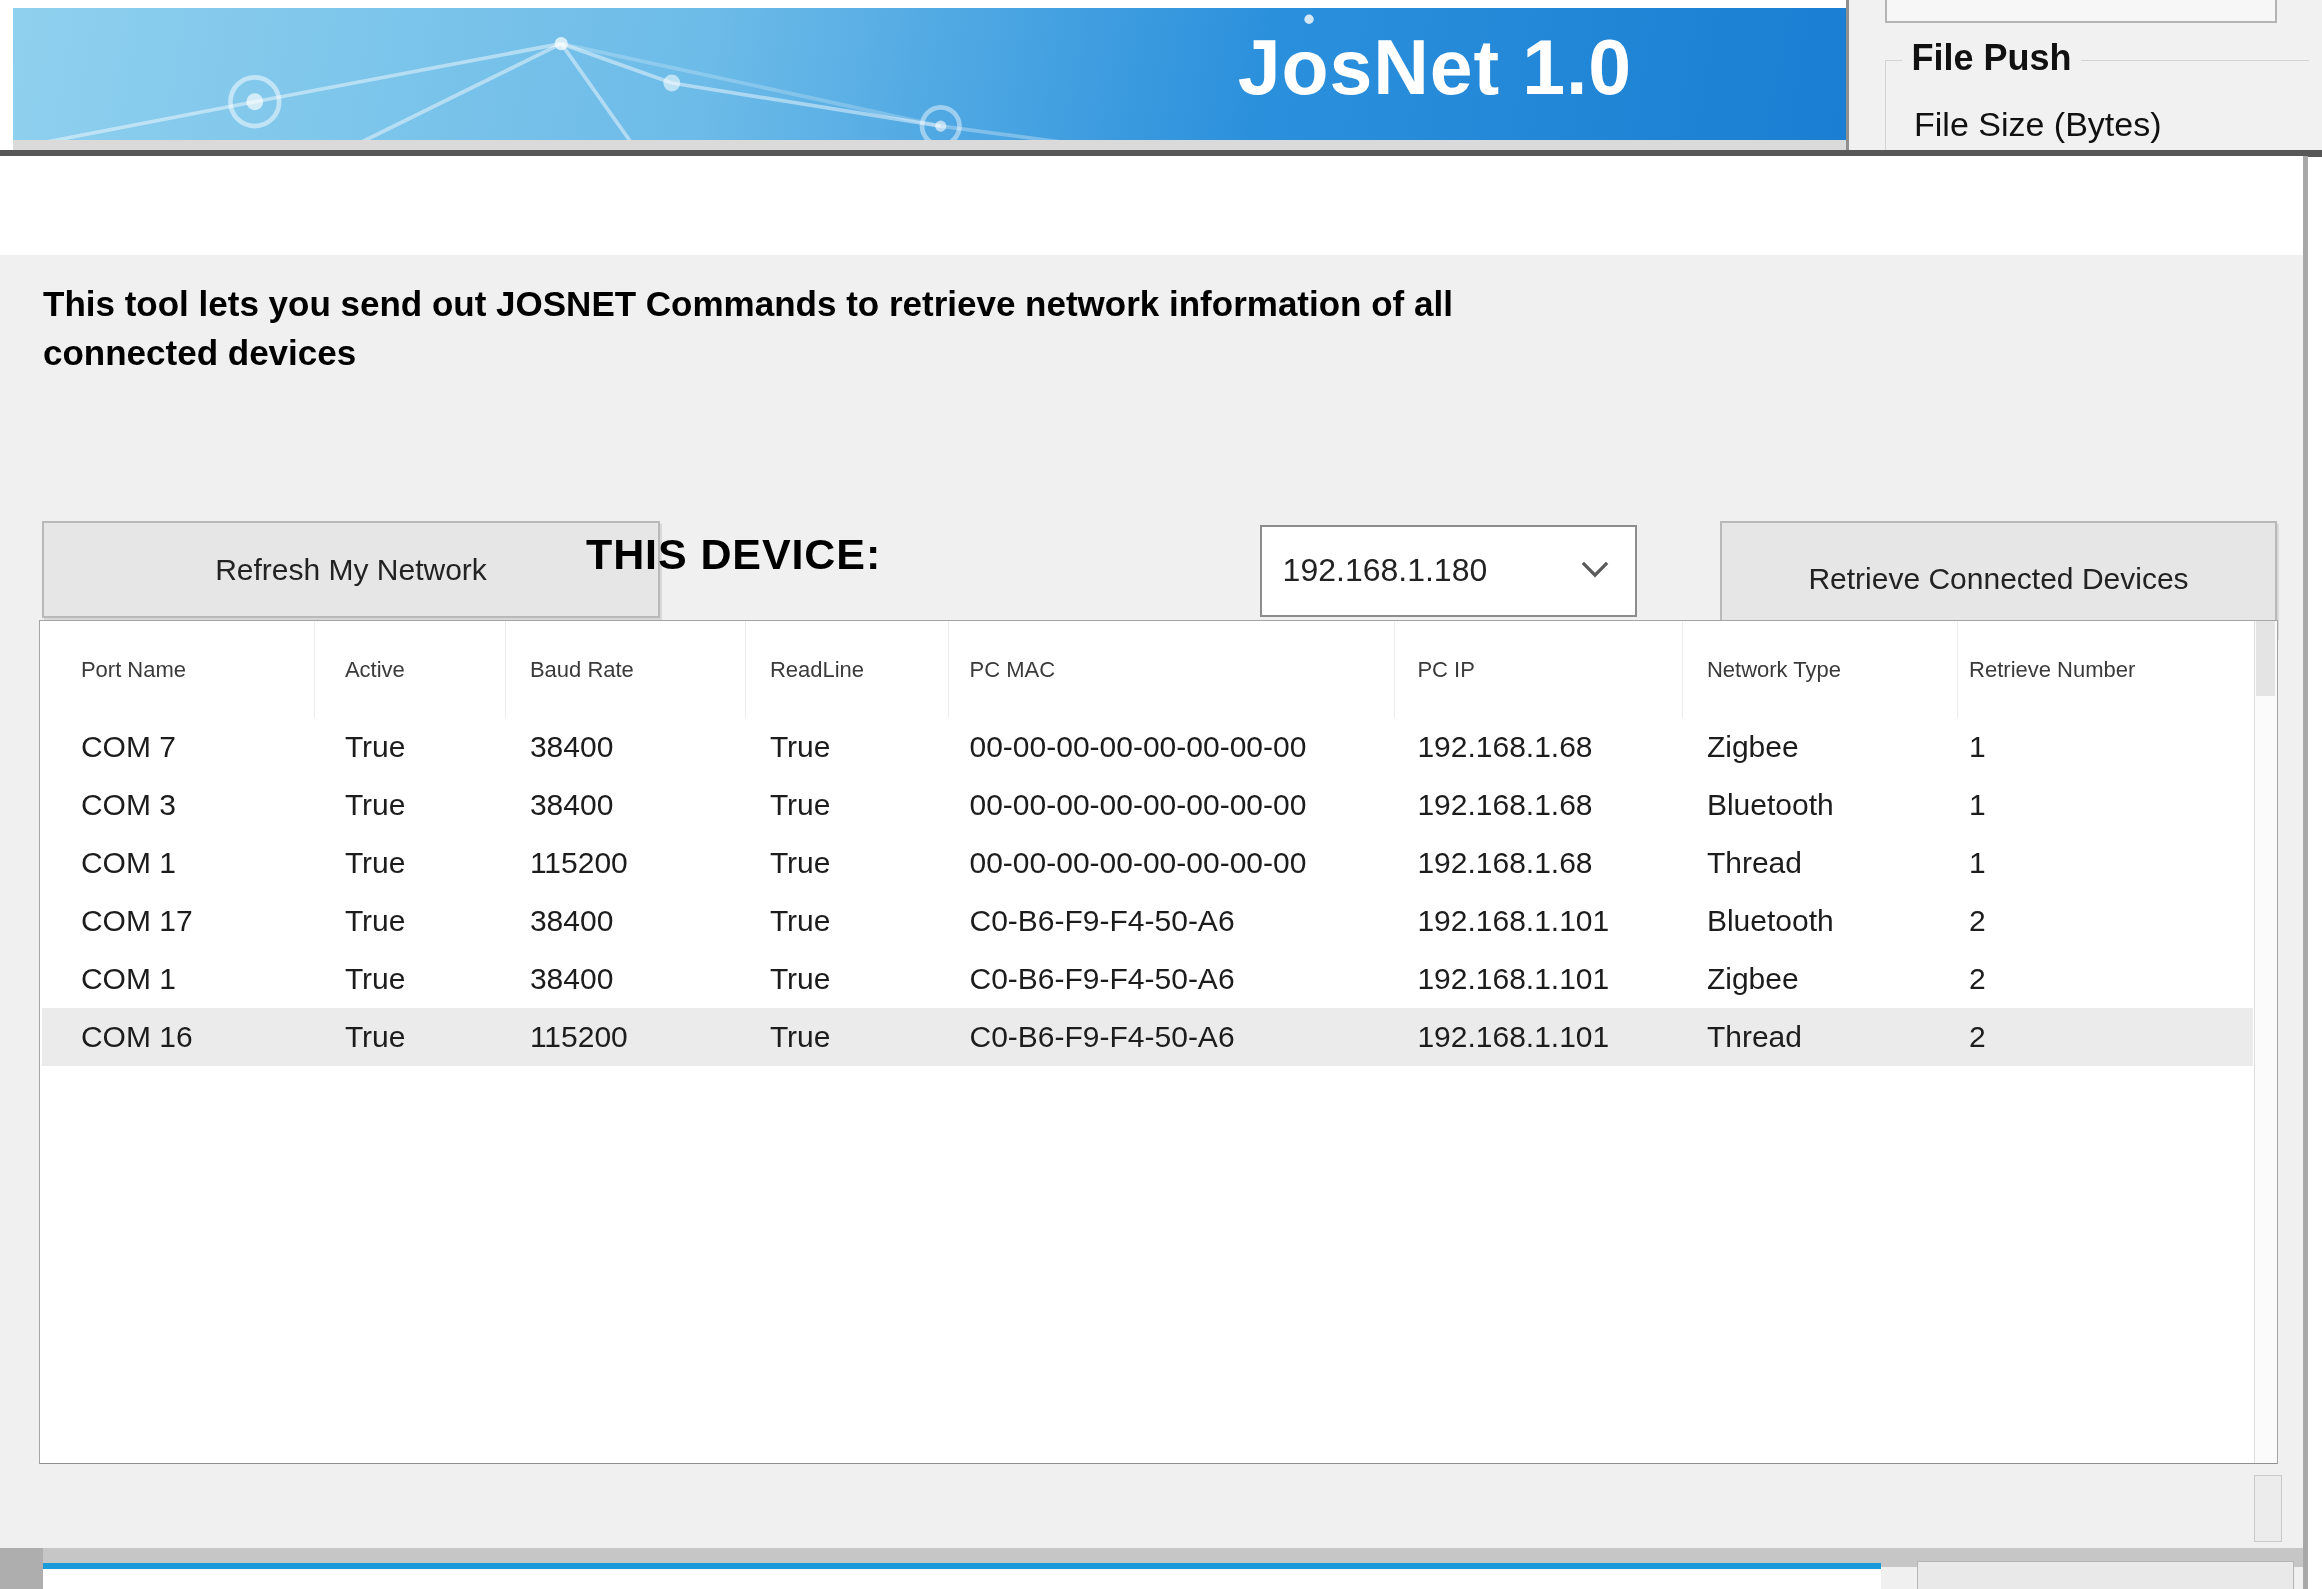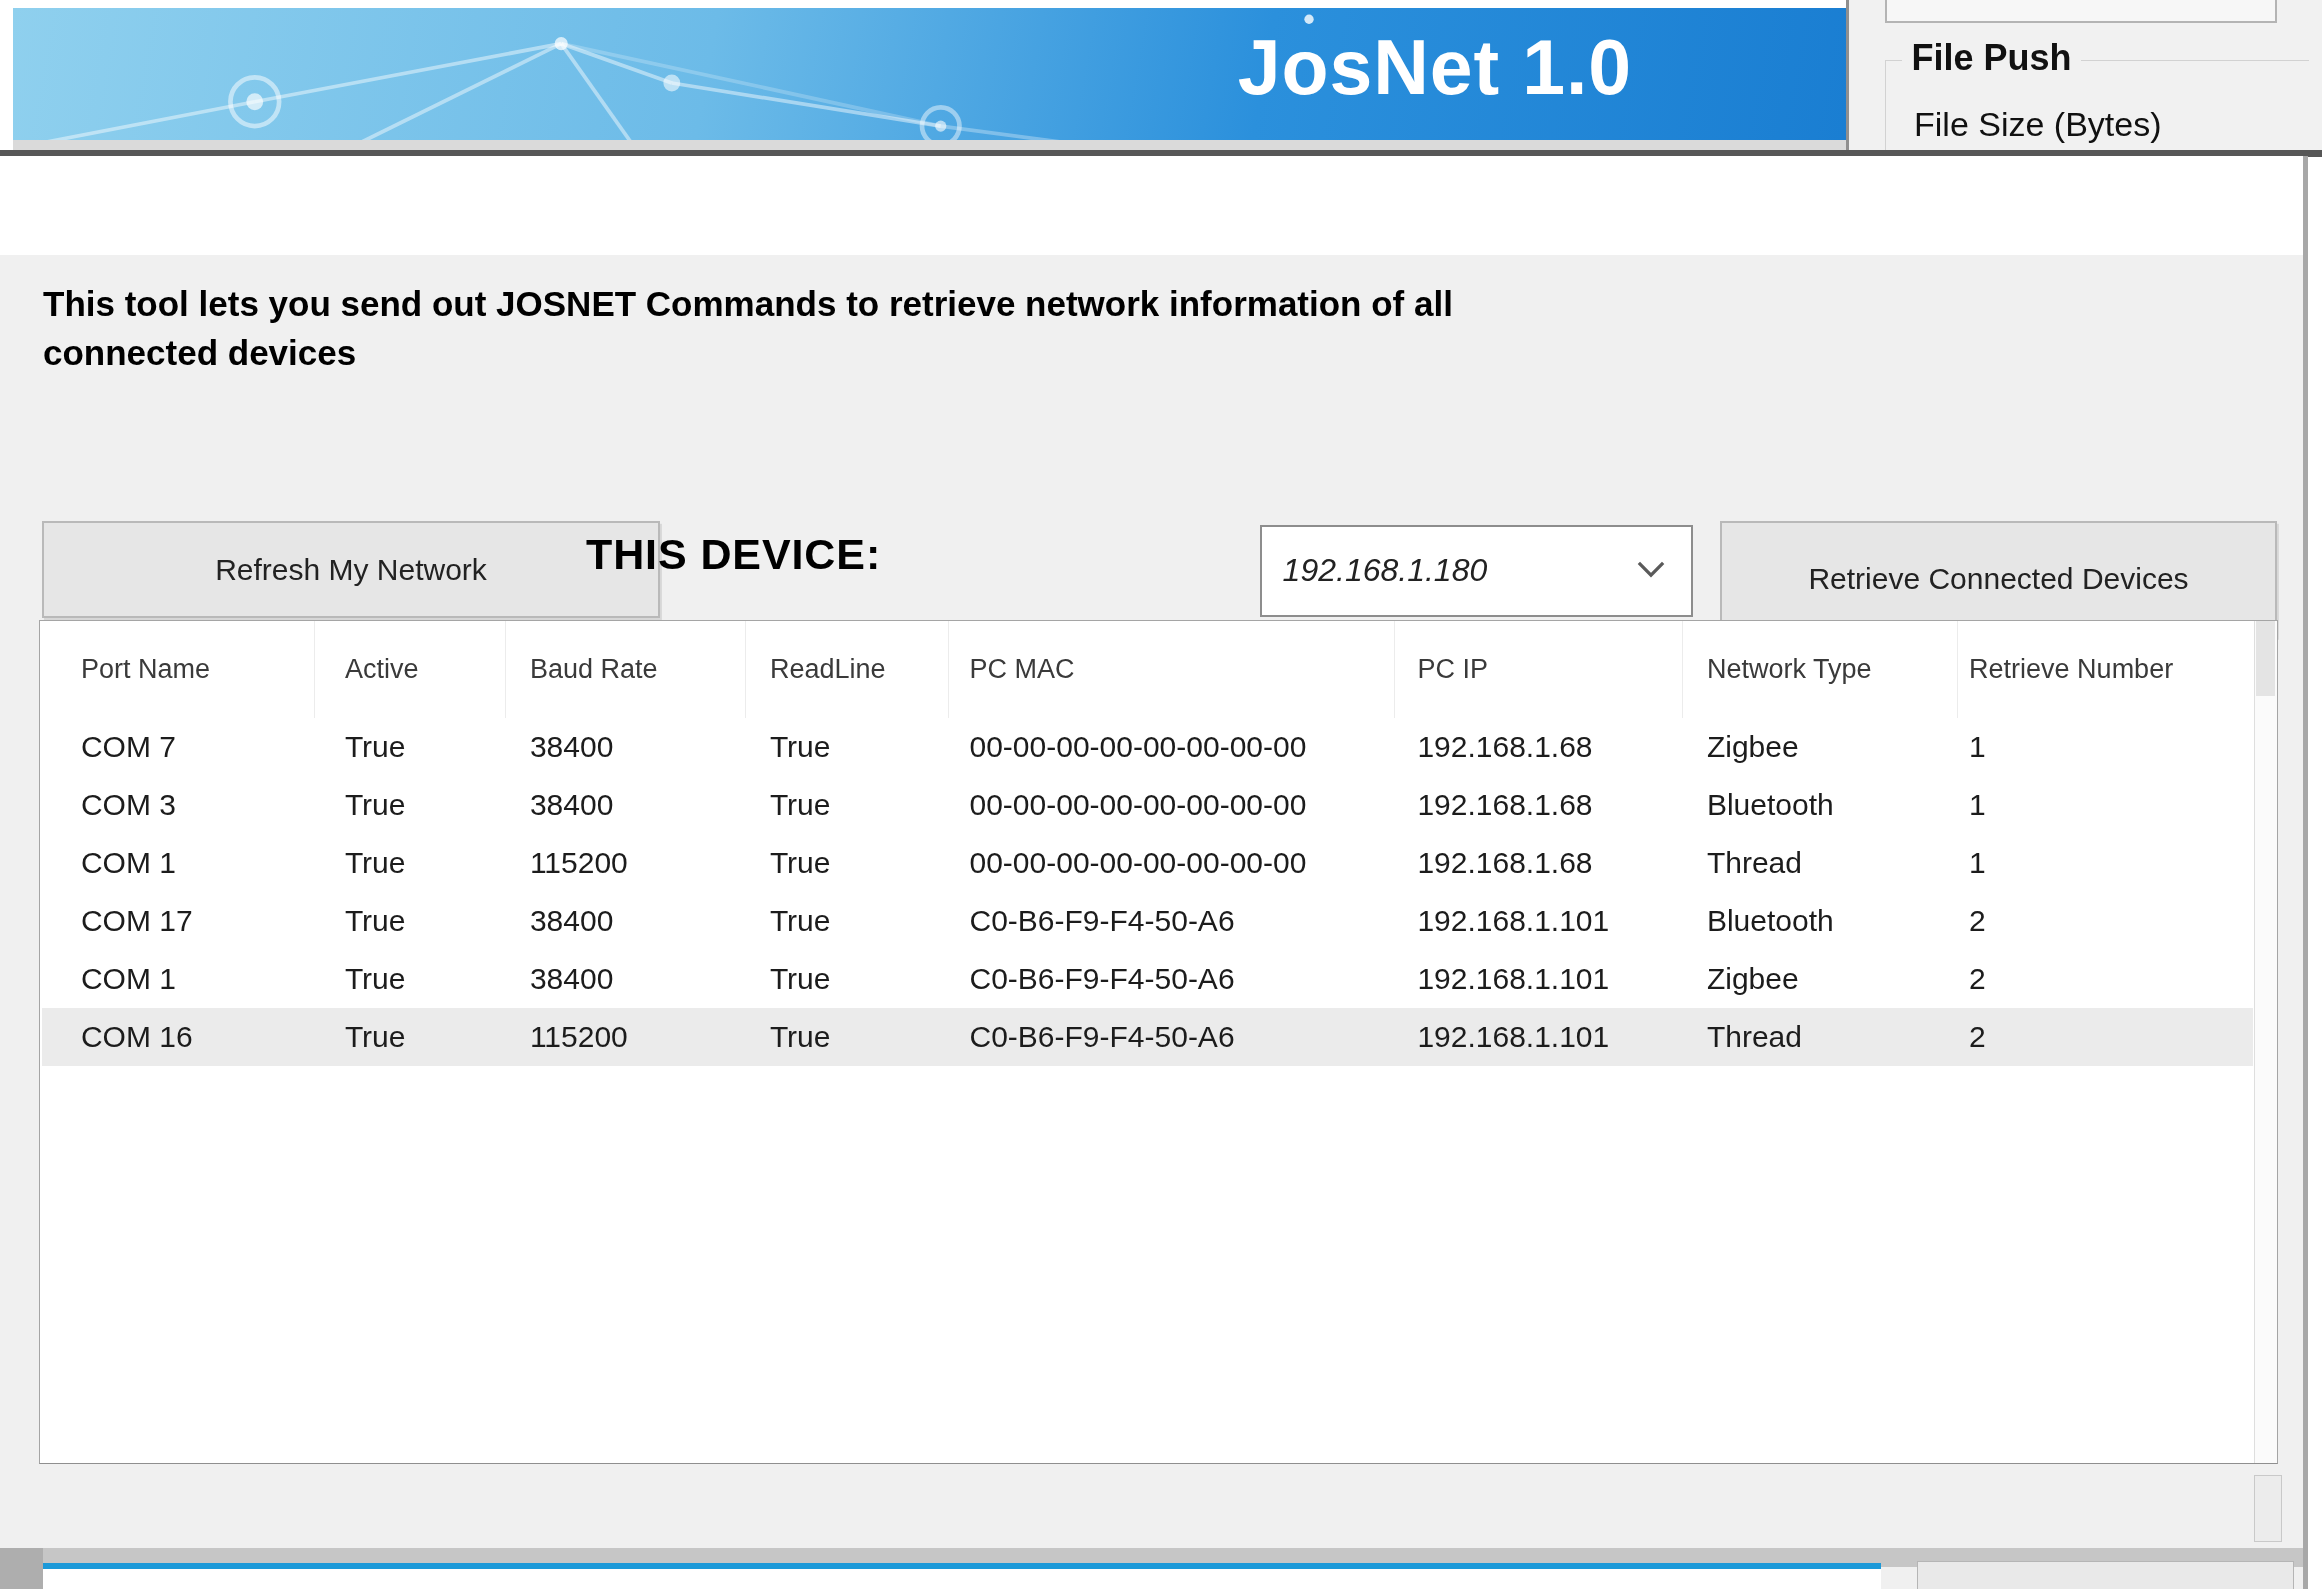--- a/index.html
+++ b/index.html
@@ -30,32 +30,32 @@
 
   .desc{left:43px;top:279px;font-size:35px;font-weight:bold;color:#000;line-height:49px;}
 
   .btn{box-sizing:border-box;background:#e6e6e6;border:2.8px solid #b9b9b9;
        box-shadow:1.9px 2.8px 0 rgba(0,0,0,0.10);font-size:30px;color:#222;
        display:flex;align-items:center;justify-content:center;cursor:pointer;}
   .btn-refresh{left:42px;top:521px;width:618px;height:97px;}
   .btn-retrieve{left:1720px;top:521px;width:557px;height:116px;}
   .this-device{left:586px;top:530px;font-size:43px;font-weight:bold;color:#000;letter-spacing:0.9px;}
 
-  .combo{left:1260px;top:525px;width:433px;height:92px;box-sizing:border-box;background:#fff;
-         border:2.8px solid #8d8d8d;cursor:pointer;font-style:italic;}
+  .combo{left:1260px;top:525px;width:377px;height:92px;box-sizing:border-box;background:#fff;
+         border:2.8px solid #8d8d8d;cursor:pointer;}
   .combo-text{position:absolute;left:20.6px;top:0;line-height:86px;font-size:32px;color:#222;}
   .combo-chevron{position:absolute;right:26px;top:34px;}
 
   
   .listbox{left:39px;top:620px;width:2239px;height:844px;box-sizing:border-box;
            background:#ffffff;border:1.9px solid #a5a5a5;border-bottom-color:#8f8f8f;}
   .lv-scroll{position:absolute;right:0;top:0;bottom:0;width:22.5px;background:#fbfbfb;border-left:1.9px solid #dedede;}
   .lv-thumb{position:absolute;left:1.9px;top:0;width:19px;height:75px;background:#e4e4e4;}
   .hrow{position:absolute;left:1.9px;top:0;height:97px;display:flex;}
-  .hcell{box-sizing:border-box;line-height:97px;font-size:27px;color:#3a3a3a;
+  .hcell{box-sizing:border-box;line-height:97px;font-size:22px;color:#3a3a3a;
          border-right:1.9px solid #ececec;white-space:nowrap;overflow:hidden;cursor:pointer;}
   .tbody{position:absolute;left:1.9px;top:97px;right:24px;}
   .trow{display:flex;height:58px;}
   .trow.selected{background:#ebebeb;}
   .tcell{box-sizing:border-box;line-height:58px;font-size:30px;color:#1c1c1c;white-space:nowrap;overflow:hidden;}
   .c0{width:273px;padding-left:39px;}
   .c1{width:191px;padding-left:30px;}
   .c2{width:240px;padding-left:24px;}
   .c3{width:203px;padding-left:24px;}
   .c4{width:446px;padding-left:20.6px;}

